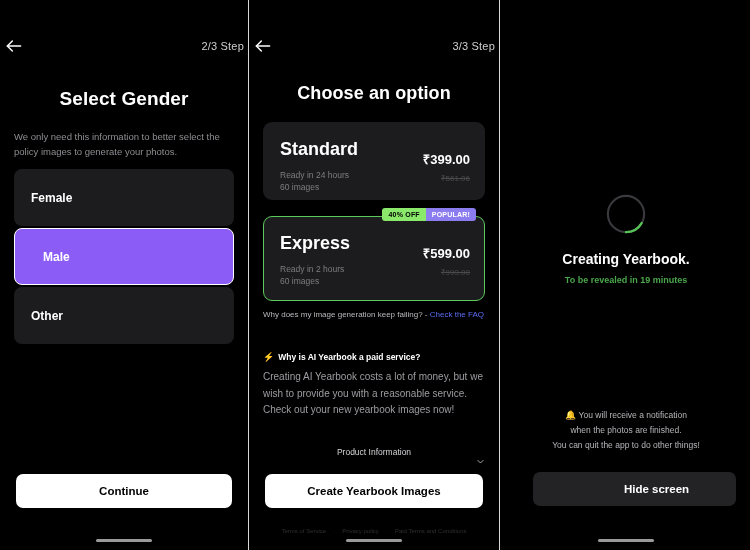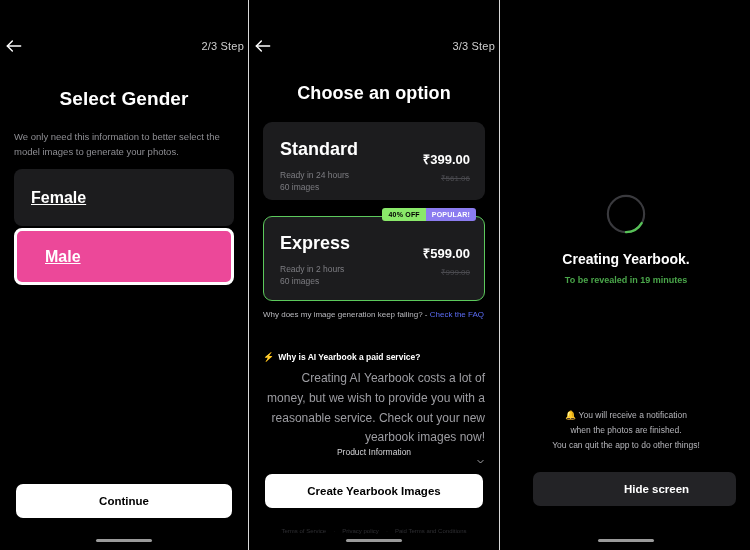--- a/index.html
+++ b/index.html
@@ -90,29 +90,28 @@
     height: 57px;
     border-radius: 8px;
     background: #1c1c1e;
     border: 1px solid transparent;
     display: flex;
     align-items: center;
     padding-left: 16px;
     cursor: pointer;
   }
   .option-card.selected {
-    border: 3px solid #ffffff;
-    background: #ec4899;
+    border: 1px solid #ffffff;
+    background: #8b5cf6;
     padding-left: 28px;
   }
   .option-card .opt-label {
-    font-size: 16px;
-    color: #ffffff;
-    font-weight: bold;
-    text-decoration: underline;
+    font-size: 12px;
+    color: #ffffff;
+    font-weight: bold;
   }
   .opt-female { top: 169px; }
   .opt-male   { top: 228px; }
   .opt-other  { top: 287px; }
 
   
   .btn-white {
     position: absolute;
     left: 16px;
     right: 16px;
@@ -122,21 +121,21 @@
     color: #000000;
     font-size: 11.5px;
     font-weight: bold;
     display: flex;
     align-items: center;
     justify-content: center;
     cursor: pointer;
     border: none;
     font-family: "Liberation Sans", sans-serif;
   }
-  .btn-continue { bottom: 32px; }
+  .btn-continue { bottom: 42px; }
   .btn-create   { bottom: 42px; }
 
   
   .home-indicator {
     position: absolute;
     bottom: 8px;
     left: 50%;
     transform: translateX(-50%);
     width: 56px;
     height: 3px;
@@ -240,24 +239,23 @@
     align-items: center;
     gap: 4px;
   }
   .bolt-icon { font-size: 9px; }
 
   .paid-body {
     position: absolute;
     top: 369px;
     left: 14px;
     right: 14px;
-    font-size: 12px;
+    font-size: 10px;
     line-height: 1.65;
     color: #9d9da2;
-    text-align: right;
   }
 
   .product-info-row {
     position: absolute;
     bottom: 84px;
     left: 14px;
     right: 14px;
     display: flex;
     align-items: center;
     cursor: pointer;
@@ -361,30 +359,33 @@
     <div class="topbar">
       <svg class="back-arrow" viewBox="0 0 24 24" fill="none" stroke="#ffffff" stroke-width="1.7" stroke-linecap="round" stroke-linejoin="round">
         <line x1="20" y1="12" x2="4" y2="12"></line>
         <polyline points="10,6 4,12 10,18"></polyline>
       </svg>
       <div class="step-label">2/3 Step</div>
     </div>
 
     <div class="screen-title title-1">Select Gender</div>
 
-    <div class="subtitle">We only need this information to better select the model images to generate your photos.</div>
+    <div class="subtitle">We only need this information to better select the policy images to generate your photos.</div>
 
     <div class="option-card opt-female">
       <span class="opt-label">Female</span>
     </div>
 
     <div class="option-card opt-male selected">
       <span class="opt-label">Male</span>
     </div>
 
+    <div class="option-card opt-other">
+      <span class="opt-label">Other</span>
+    </div>
 
     <button class="btn-white btn-continue">Continue</button>
 
     <div class="home-indicator"></div>
   </div>
 
   <div class="divider"></div>
 
   <div class="panel panel-2">
 

